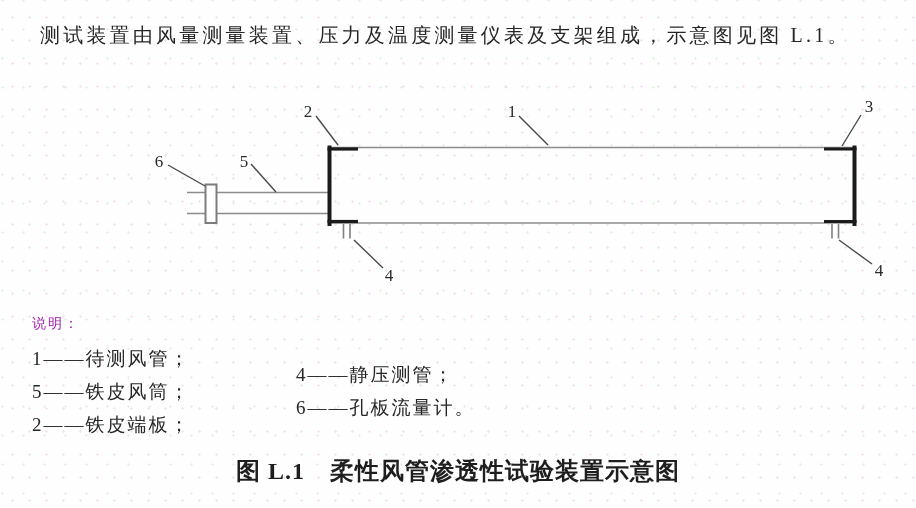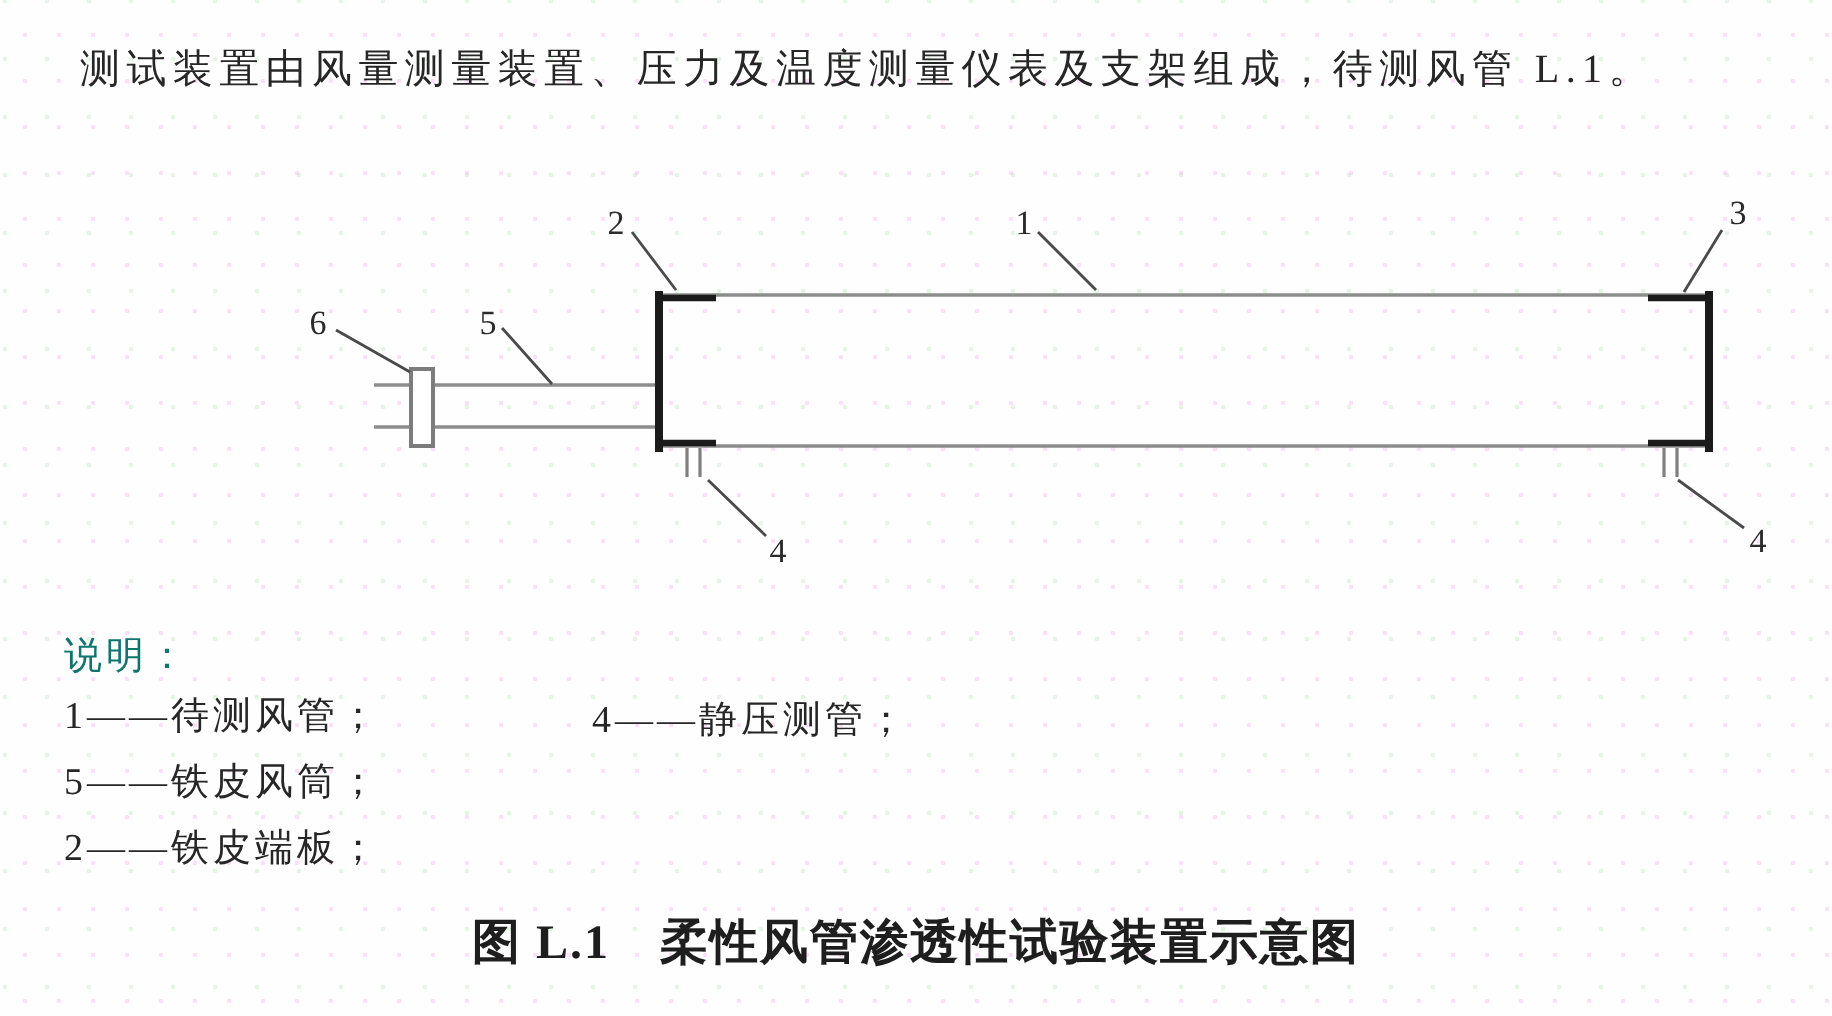--- a/index.html
+++ b/index.html
@@ -29,38 +29,38 @@
   .tube{stroke:#7f7f7f;stroke-width:1.6;}
   .thickline{stroke:#1b1b1b;}
   .leader{stroke:#4a4a4a;stroke-width:1.4;}
   .meter{fill:#ffffff;stroke:#7c7c7c;stroke-width:2;}
   .callout{
     font-family:"Liberation Serif","DejaVu Serif",serif;
     font-size:17px;fill:#2b2b2b;text-anchor:middle;
   }
   .legend-title{
     position:absolute;left:32px;top:315px;
-    font-size:19px;letter-spacing:2px;color:#0f766e;
+    font-size:14px;letter-spacing:2px;color:#a21caf;
   }
   .legend-col{position:absolute;font-size:19px;letter-spacing:2px;color:#262626;}
   .legend-col .legend-item{height:33px;line-height:33px;white-space:nowrap;}
   .col1{left:32px;top:342px;}
-  .col2{left:296px;top:344px;}
+  .col2{left:296px;top:358px;}
   .caption{
     position:absolute;left:0;top:455px;width:916px;text-align:center;
     font-size:24px;font-weight:700;letter-spacing:1px;color:#1e1e1e;
     white-space:nowrap;
   }
 </style>
 </head>
 <body>
 
 <div class="page">
 
-  <p class="intro">测试装置由风量测量装置、压力及温度测量仪表及支架组成，待测风管 L.1。</p>
+  <p class="intro">测试装置由风量测量装置、压力及温度测量仪表及支架组成，示意图见图 L.1。</p>
 
   <svg class="diagram" viewBox="0 0 916 300" xmlns="http://www.w3.org/2000/svg">
 
     <line class="thin" x1="187" y1="192.5" x2="329" y2="192.5"></line>
     <line class="thin" x1="187" y1="213.5" x2="329" y2="213.5"></line>
 
     <rect class="meter" x="205.5" y="184.5" width="11" height="38.5"></rect>
 
     <line class="thin" x1="328" y1="147.5" x2="856" y2="147.5"></line>
     <line class="thin" x1="328" y1="223" x2="856" y2="223"></line>
@@ -97,18 +97,19 @@
 
   <div class="legend">
     <div class="legend-title">说明：</div>
     <div class="legend-col col1">
       <div class="legend-item">1——待测风管；</div>
       <div class="legend-item">5——铁皮风筒；</div>
       <div class="legend-item">2——铁皮端板；</div>
     </div>
     <div class="legend-col col2">
       <div class="legend-item">4——静压测管；</div>
+      <div class="legend-item">6——孔板流量计。</div>
     </div>
   </div>
 
   <div class="caption">图 L.1　柔性风管渗透性试验装置示意图</div>
 
 </div>
 
 </body></html>

